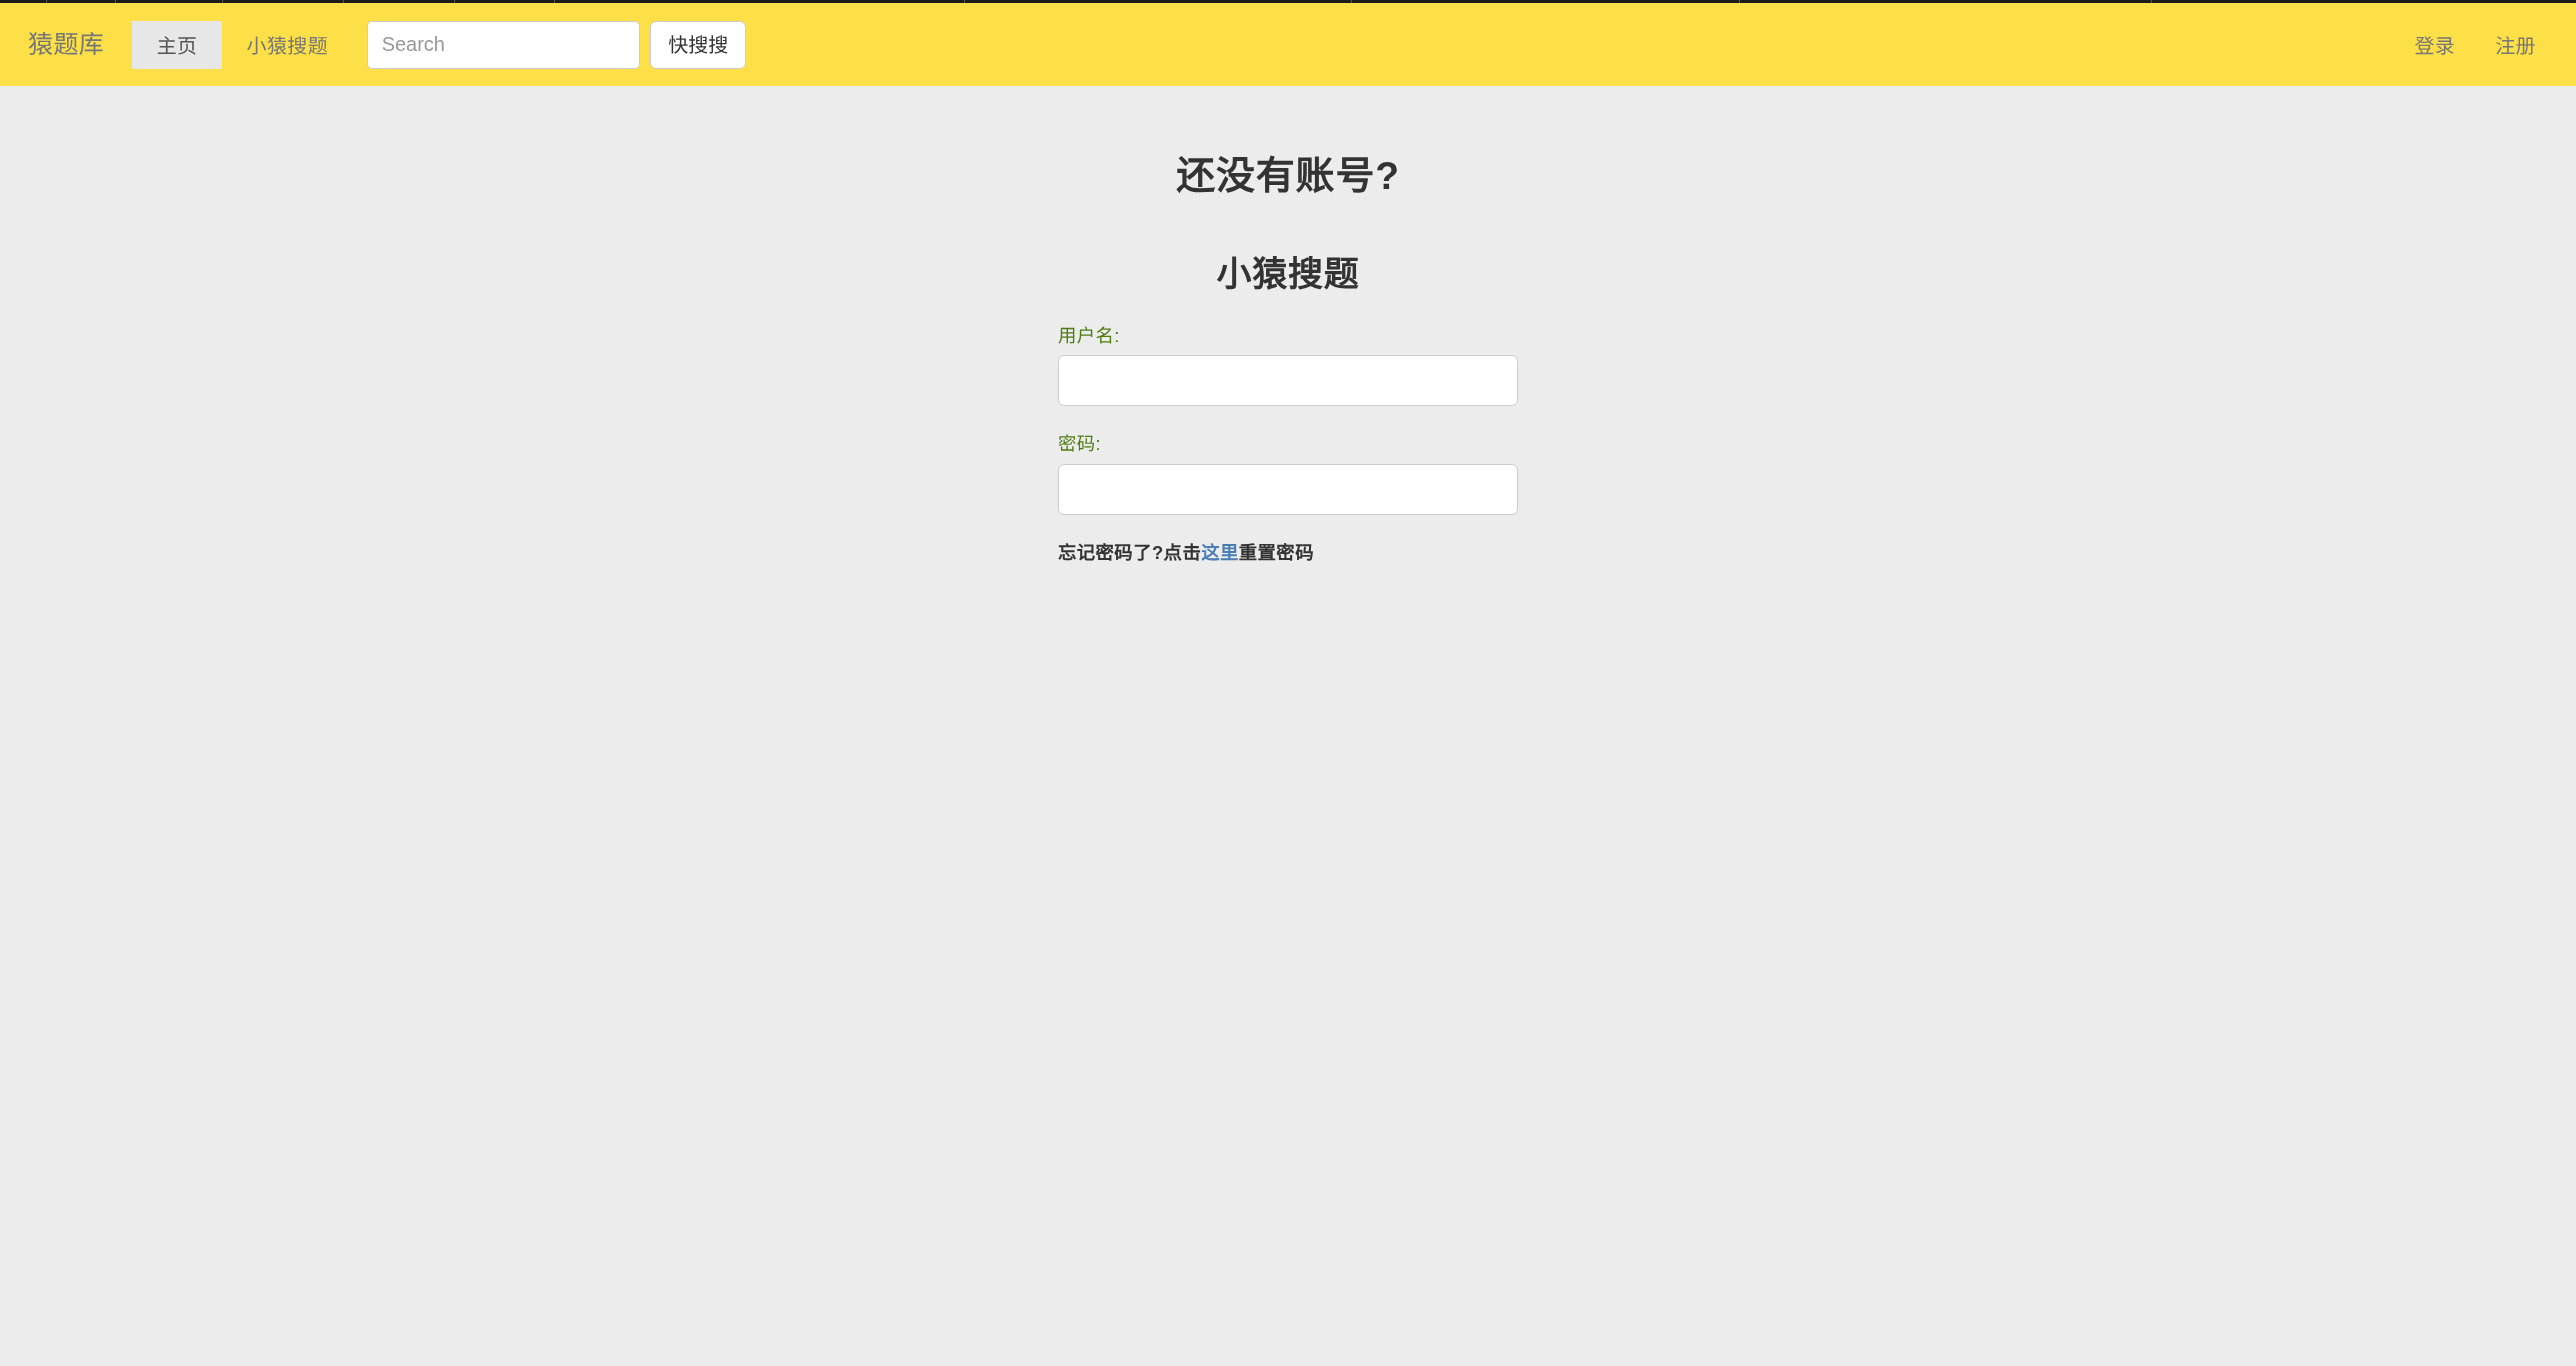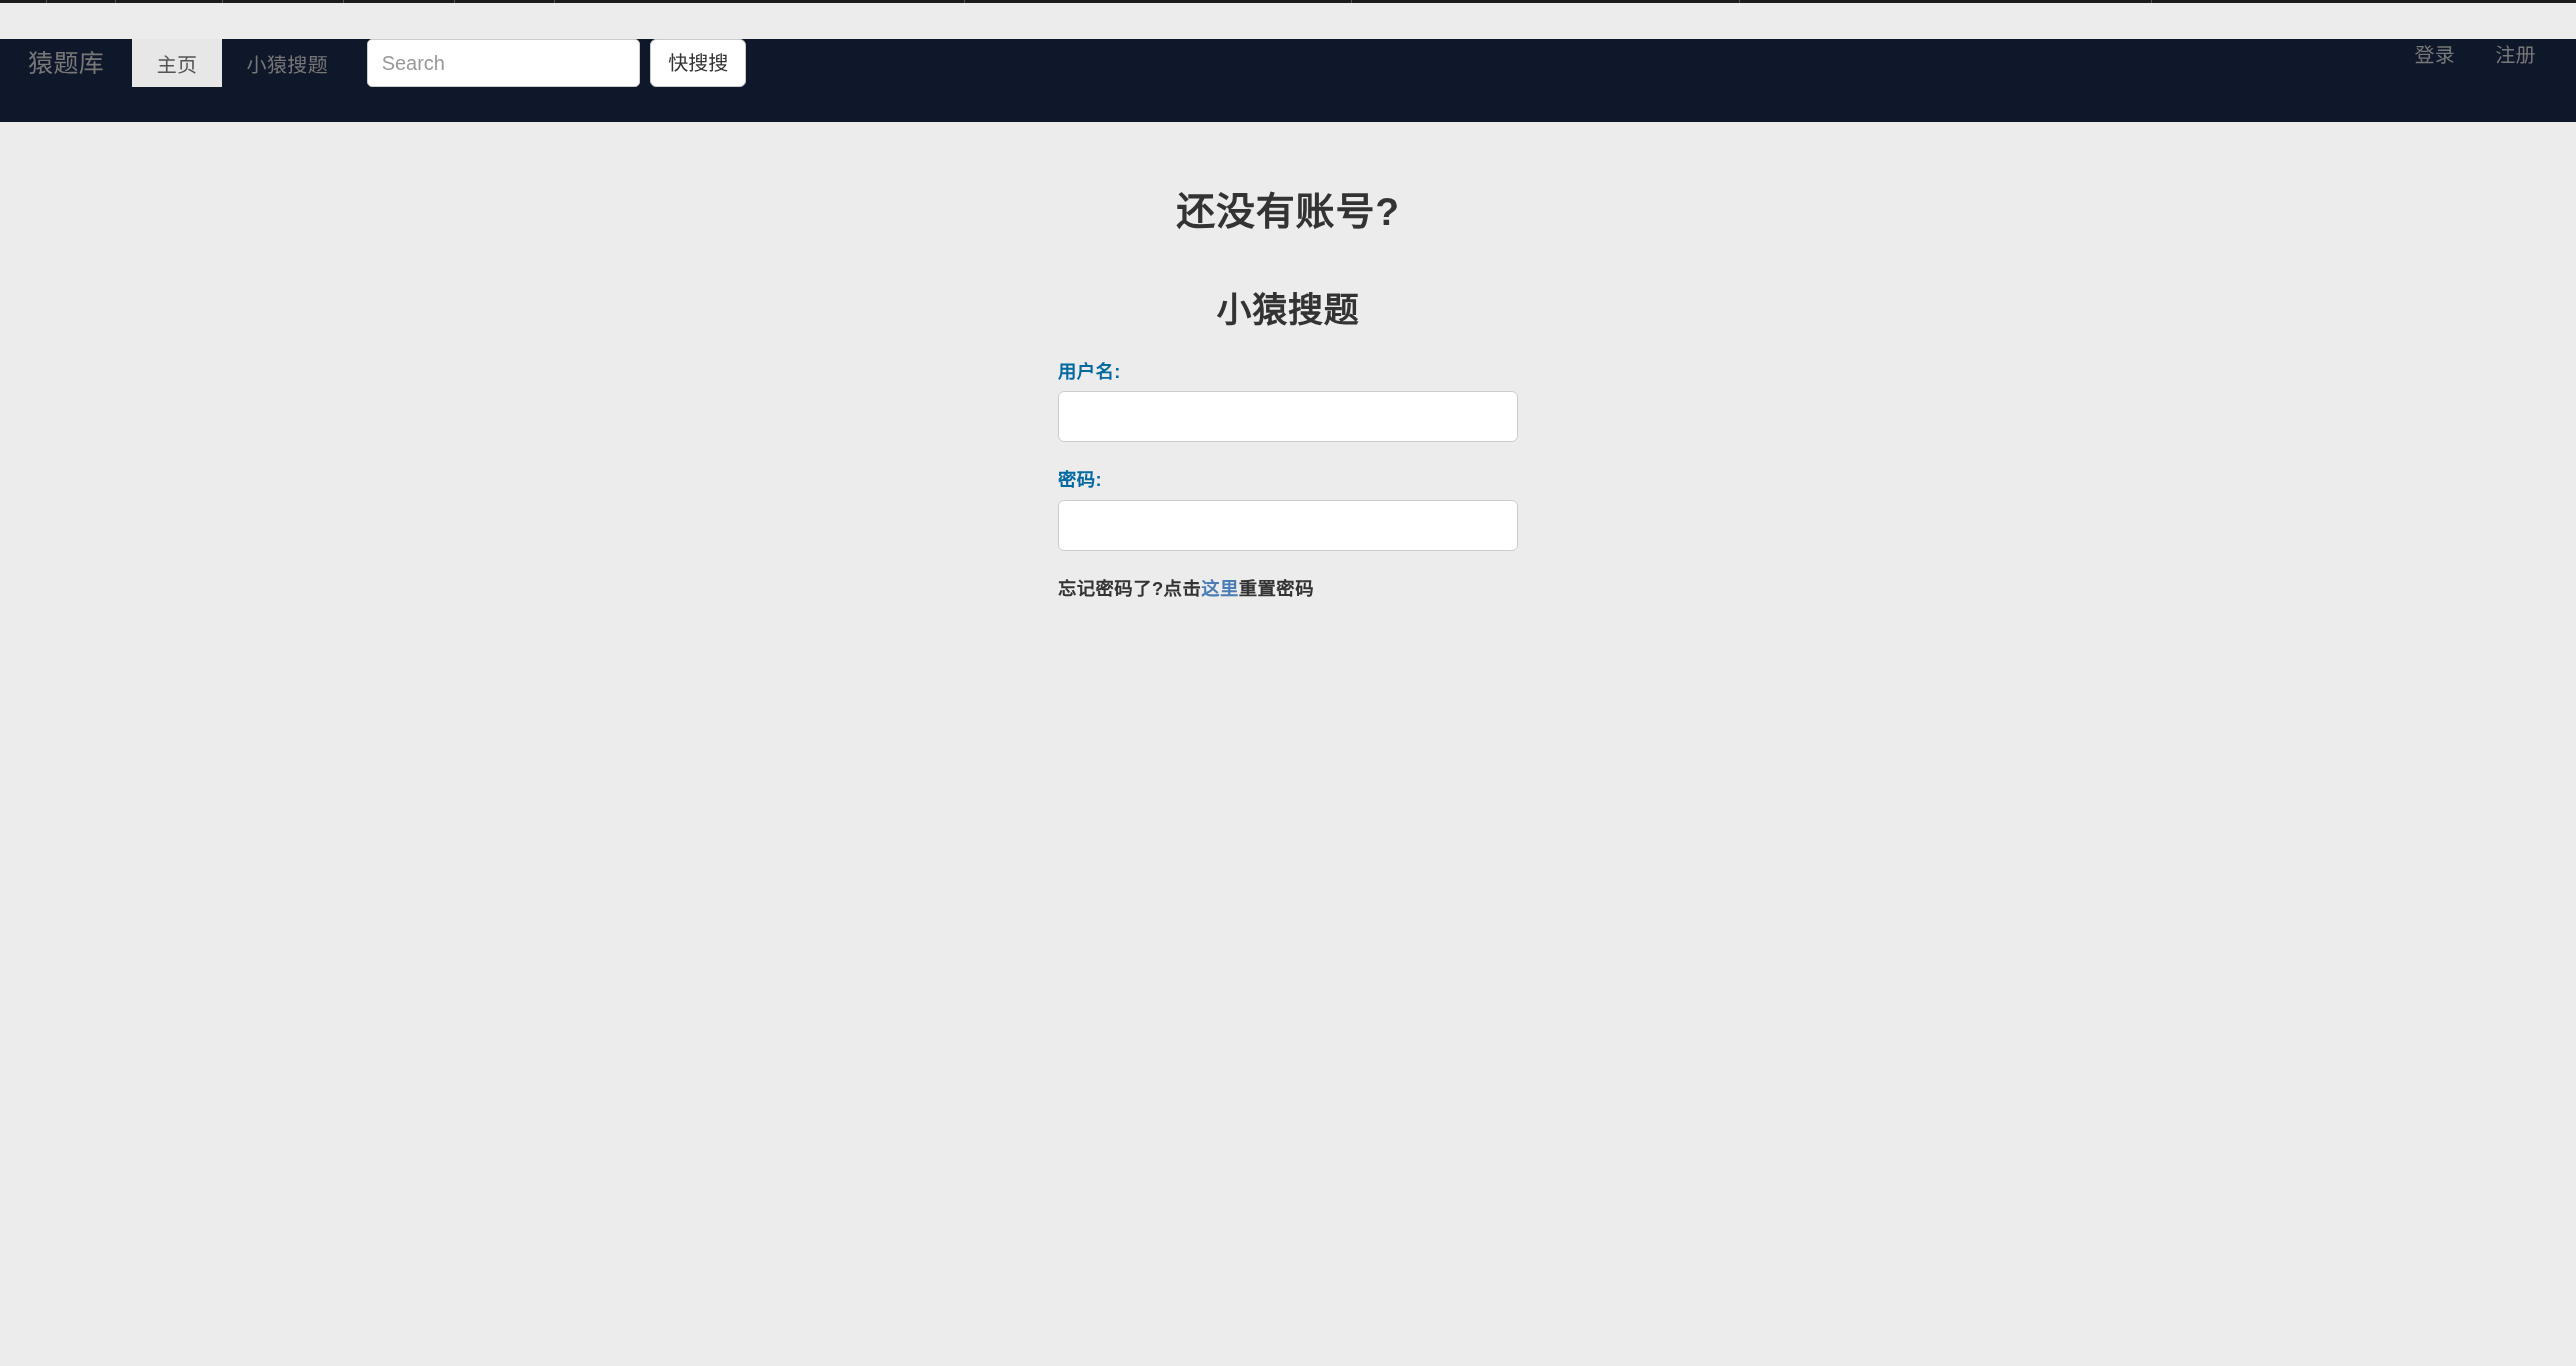--- a/index.html
+++ b/index.html
@@ -28,25 +28,24 @@
     position: absolute;
     top: 0;
     width: 0.8px;
     height: 3.1px;
     background: #555;
   }
 
   
   .navbar {
     height: 83px;
-    background: #0f172a;
-    display: flex;
-    align-items: flex-start;
+    background: #fde047;
+    display: flex;
+    align-items: center;
     position: relative;
-    margin-top: 36px;
   }
   .nav-left {
     display: flex;
     align-items: stretch;
   }
   .nav-brand {
     display: flex;
     align-items: center;
     padding: 0 28px;
     font-size: 25px;
@@ -153,22 +152,22 @@
     font-size: 35px;
     font-weight: bold;
     color: #333333;
     text-align: center;
     margin: 0 0 25px 0;
     letter-spacing: 0.8px;
   }
   .field-label {
     display: block;
     font-size: 18.4px;
-    font-weight: bold;
-    color: #0369a1;
+    font-weight: normal;
+    color: #4d7c0f;
     margin-bottom: 8.4px;
     letter-spacing: 0.4px;
   }
   .field-input {
     display: block;
     width: 460px;
     height: 51px;
     border: 0.8px solid #cccccc;
     border-radius: 6.1px;
     background: #ffffff;

